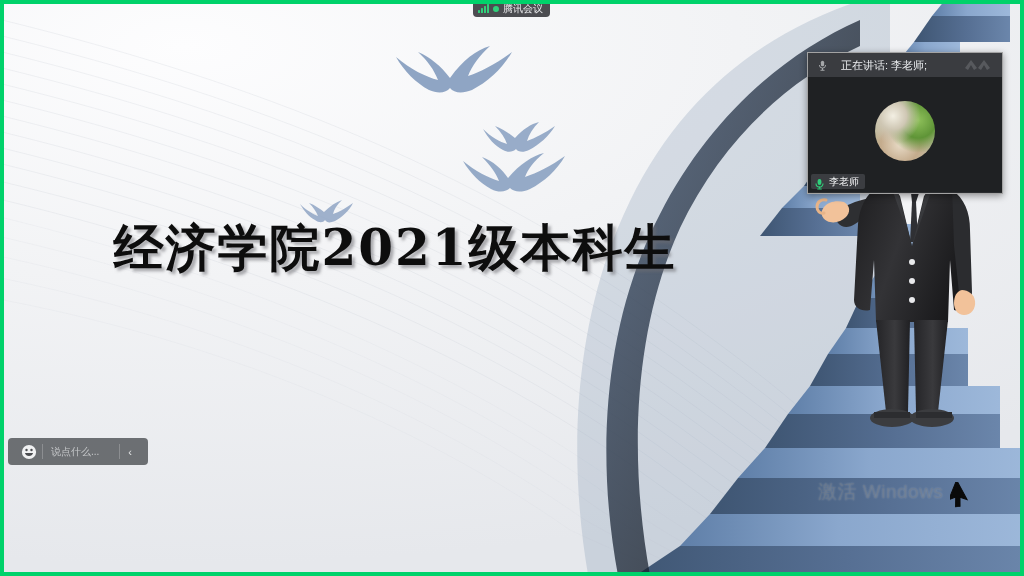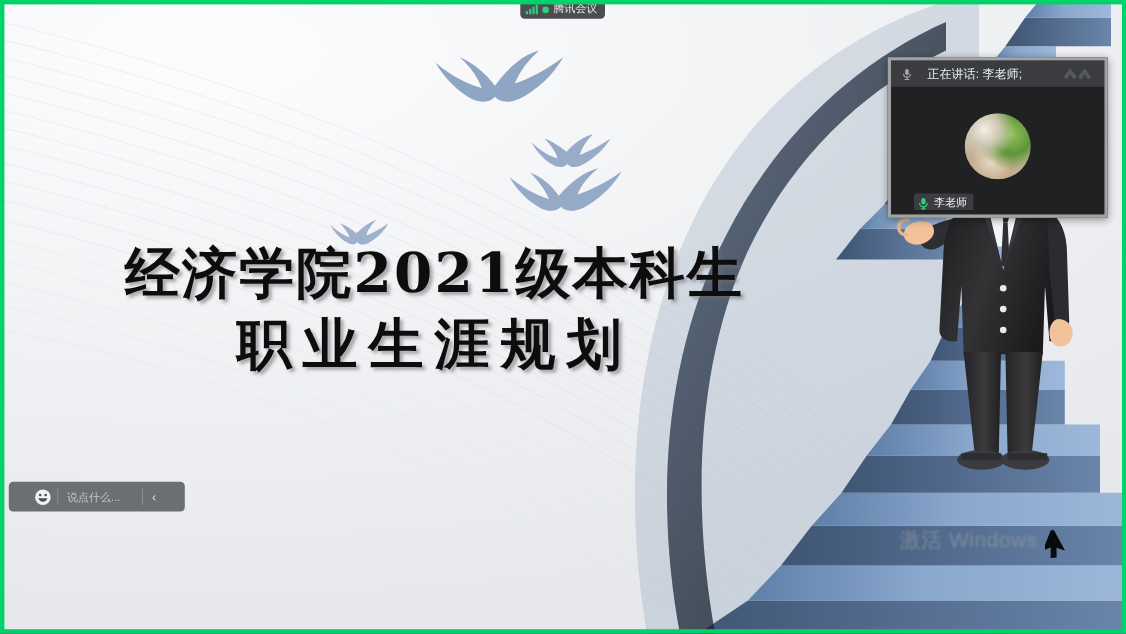--- a/index.html
+++ b/index.html
@@ -118,21 +118,21 @@
   .tm-badge-label { font-size: 10px; white-space: nowrap; }
 
   
   .video-panel {
     position: absolute;
     left: 807px;
     top: 52px;
     width: 194px;
     height: 140px;
     background: #2b2d30;
-    border: 3px solid #a3a3a3;
+    border: 1px solid #a3a3a3;
     box-shadow: 0 2px 7px rgba(0,0,0,.4);
     overflow: hidden;
   }
   .vp-header {
     position: relative;
     height: 24px;
     display: flex;
     align-items: center;
     padding-left: 6px;
     background: #3a3c40;
@@ -173,21 +173,21 @@
     background:
       radial-gradient(circle at 30% 25%, #f3efe3 0%, #cfc7b4 22%, transparent 45%),
       radial-gradient(circle at 72% 32%, #8ec05a 0%, #5f9437 30%, transparent 55%),
       radial-gradient(circle at 42% 72%, #e9dcc8 0%, #c4ab8c 35%, transparent 62%),
       radial-gradient(circle at 18% 60%, #b9c6a4 0%, transparent 50%),
       linear-gradient(135deg, #cdbfa6 0%, #9fa98a 42%, #d8cdb8 70%, #a8b08f 100%);
     filter: blur(.6px);
   }
   .vp-nametag {
     position: absolute;
-    left: 21px;
+    left: 3px;
     bottom: 3px;
     display: flex;
     align-items: center;
     gap: 4px;
     height: 15px;
     padding: 0 6px 0 3px;
     background: rgba(62,64,68,.92);
     border-radius: 2px;
   }
   .vp-nametag-ico { width: 11px; height: 12px; display: block; }
@@ -200,21 +200,21 @@
   
   .chat-bar {
     position: absolute;
     left: 8px;
     top: 438px;
     height: 27px;
     display: flex;
     align-items: center;
     background: rgba(90,93,97,.88);
     border-radius: 4px;
-    padding: 0 18px;
+    padding: 0 8px;
   }
   .chat-emoji {
     width: 26px; height: 27px;
     display: flex; align-items: center; justify-content: center;
   }
   .chat-sep { width: 1px; height: 15px; background: rgba(255,255,255,.22); }
   .chat-input {
     width: 60px;
     font-size: 10px;
     color: #c6c8ca;
@@ -375,21 +375,20 @@
 
       <polygon points="390,8 470,8 470,-16 404,-16" fill="url(#riserG2)"></polygon>
     </g>
 
     <path d="M60,600 C34,470 44,336 100,228 C146,138 218,70 300,34
              L300,60 C224,96 160,158 120,242 C76,338 66,466 92,600 Z" fill="url(#sideGrad)" opacity="0.75"></path>
   </svg>
 
   <div class="title-block">
     <div class="title-line">经济学院2021级本科生</div>
-    <div class="title-line second">职业生涯规划</div>
   </div>
 
   <svg class="presenter" viewBox="0 0 200 300">
     <defs>
       <linearGradient id="suitG" x1="0" y1="0" x2="1" y2="0.4">
         <stop offset="0%" stop-color="#1d1d1f"></stop>
         <stop offset="48%" stop-color="#333336"></stop>
         <stop offset="100%" stop-color="#1a1a1c"></stop>
       </linearGradient>
       <linearGradient id="lapelG" x1="0" y1="0" x2="1" y2="1">

